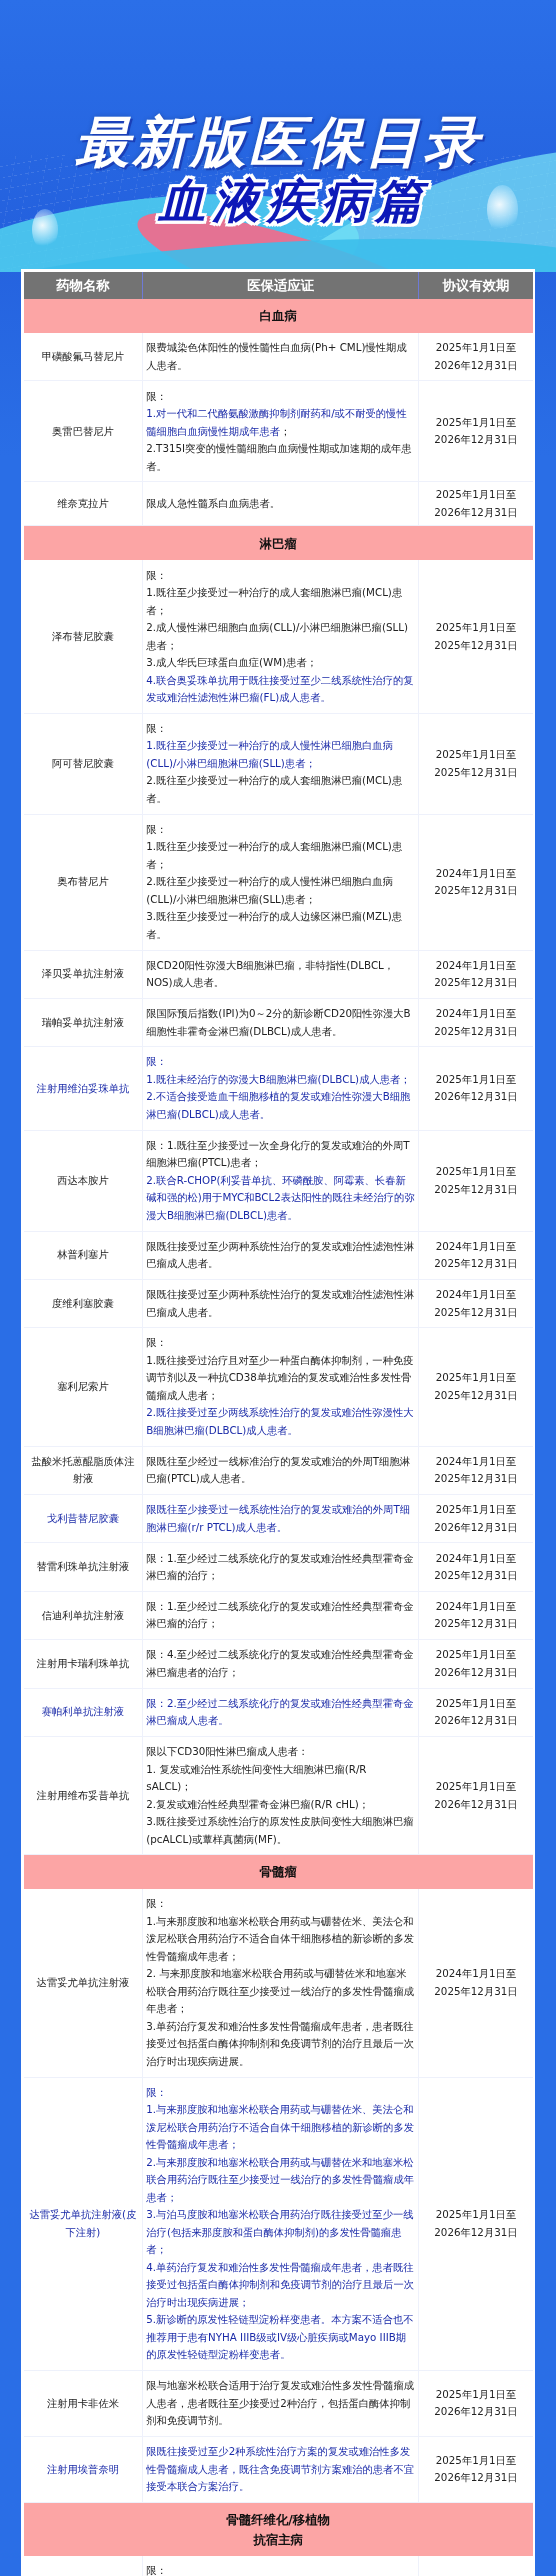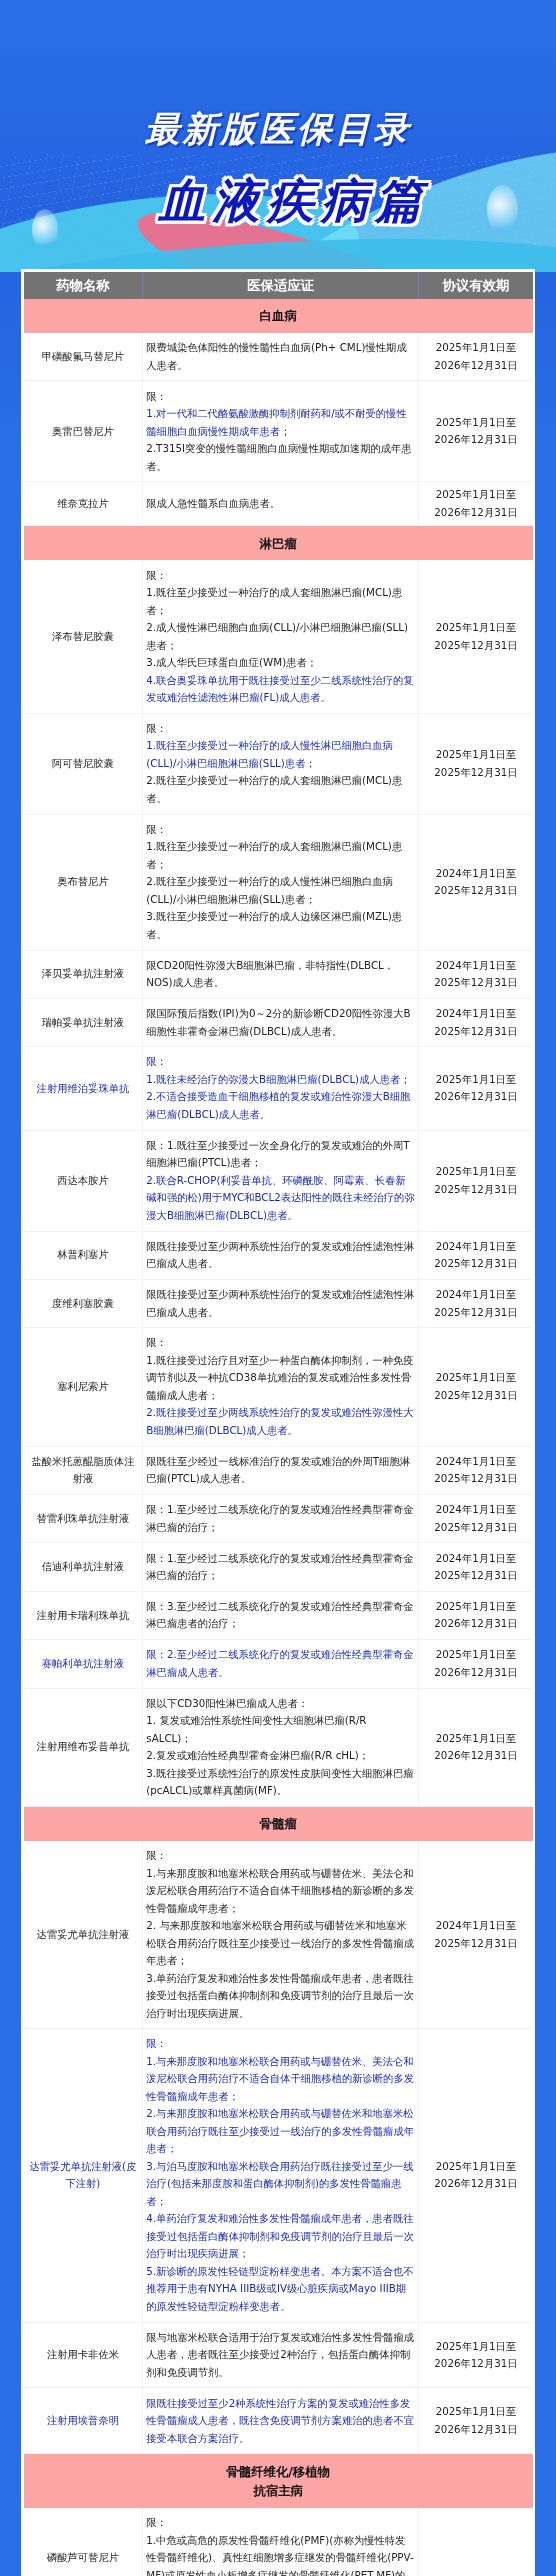--- a/index.html
+++ b/index.html
@@ -34,21 +34,21 @@
     position: absolute; left: 0; top: 155px; width: 556px; height: 129px;
     background-image: repeating-linear-gradient(170deg, rgba(255,255,255,0.12) 0 0.5px, transparent 0.5px 11.3px),
                       repeating-linear-gradient(100deg, rgba(255,255,255,0.08) 0 0.5px, transparent 0.5px 15.5px);
   }
   .bubble {
     position: absolute; border-radius: 50%;
     background: radial-gradient(circle at 40% 40%, rgba(255,255,255,0.9), rgba(180,230,255,0.3) 60%, transparent 70%);
   }
   .title-main {
     position: absolute; top: 106px; left: 0; width: 556px; text-align: center;
-    font-size: 35px; font-weight: bold; color: #ffffff; letter-spacing: 3.1px;
+    font-size: 55px; font-weight: bold; color: #ffffff; letter-spacing: 3.1px;
     text-shadow: 2.1px 2.1px 0 #1a3fb8, 0 0 5.2px rgba(0,0,0,0.2);
     font-style: italic;
   }
   .title-sub {
     position: absolute; top: 170px; left: 16px; width: 556px; text-align: center;
     font-size: 47px; font-weight: bold; color: #0d18b8; letter-spacing: 7.2px; font-style: italic;
     text-shadow: -2.6px -2.6px 0 #fff, 2.6px -2.6px 0 #fff, -2.6px 2.6px 0 #fff, 2.6px 2.6px 0 #fff,
                  0 3.1px 0 #fff, 3.1px 0 0 #fff, 0 -3.1px 0 #fff, -3.1px 0 0 #fff;
   }
   
@@ -276,20 +276,30 @@
             <td class="name dark">盐酸米托蒽醌脂质体注射液</td>
             <td class="ind">
               <span class="line"><span class="dark">限既往至少经过一线标准治疗的复发或难治的外周T细胞淋巴瘤(PTCL)成人患者。</span></span>
             </td>
             <td class="date dark">
               <span class="line">2024年1月1日至</span>
               <span class="line">2025年12月31日</span>
             </td>
           </tr>
           <tr class="drug">
+            <td class="name blue">戈利昔替尼胶囊</td>
+            <td class="ind">
+              <span class="line"><span class="blue">限既往至少接受过一线系统性治疗的复发或难治的外周T细胞淋巴瘤(r/r PTCL)成人患者。</span></span>
+            </td>
+            <td class="date dark">
+              <span class="line">2025年1月1日至</span>
+              <span class="line">2026年12月31日</span>
+            </td>
+          </tr>
+          <tr class="drug">
             <td class="name dark">替雷利珠单抗注射液</td>
             <td class="ind">
               <span class="line"><span class="dark">限：1.至少经过二线系统化疗的复发或难治性经典型霍奇金淋巴瘤的治疗；</span></span>
             </td>
             <td class="date dark">
               <span class="line">2024年1月1日至</span>
               <span class="line">2025年12月31日</span>
             </td>
           </tr>
           <tr class="drug">
@@ -298,21 +308,21 @@
               <span class="line"><span class="dark">限：1.至少经过二线系统化疗的复发或难治性经典型霍奇金淋巴瘤的治疗；</span></span>
             </td>
             <td class="date dark">
               <span class="line">2024年1月1日至</span>
               <span class="line">2025年12月31日</span>
             </td>
           </tr>
           <tr class="drug">
             <td class="name dark">注射用卡瑞利珠单抗</td>
             <td class="ind">
-              <span class="line"><span class="dark">限：3.至少经过二线系统化疗的复发或难治性经典型霍奇金淋巴瘤患者的治疗；</span></span>
+              <span class="line"><span class="dark">限：4.至少经过二线系统化疗的复发或难治性经典型霍奇金淋巴瘤患者的治疗；</span></span>
             </td>
             <td class="date dark">
               <span class="line">2025年1月1日至</span>
               <span class="line">2026年12月31日</span>
             </td>
           </tr>
           <tr class="drug">
             <td class="name blue">赛帕利单抗注射液</td>
             <td class="ind">
               <span class="line"><span class="blue">限：2.至少经过二线系统化疗的复发或难治性经典型霍奇金淋巴瘤成人患者。</span></span>

